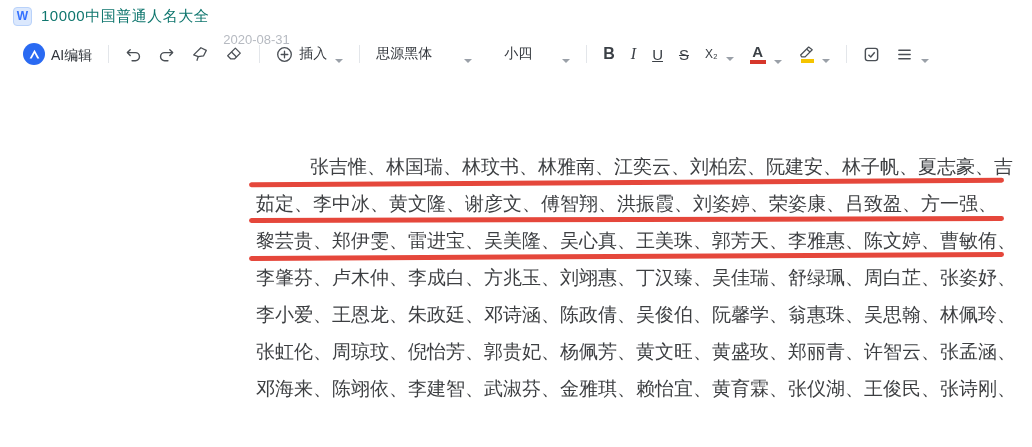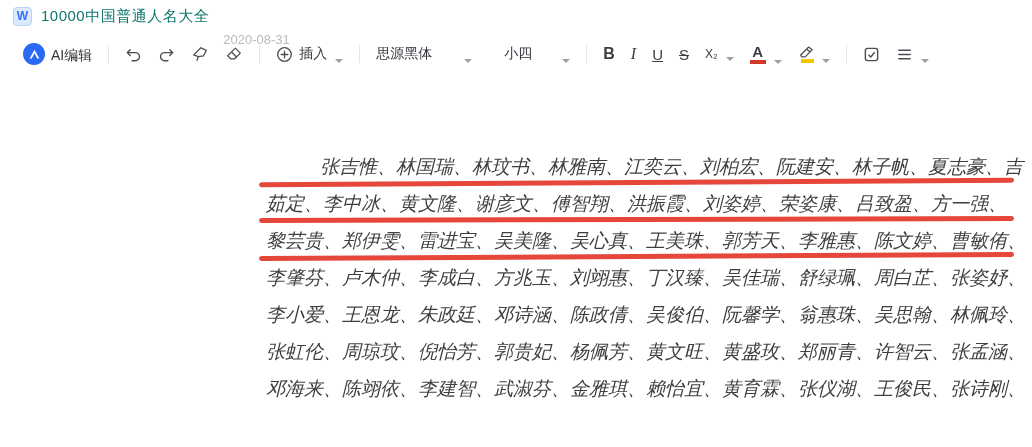--- a/index.html
+++ b/index.html
@@ -31,21 +31,21 @@
   .glyph-u { text-decoration:underline; font-size:15px; color:#3b4046; }
   .glyph-s { text-decoration:line-through; font-size:15px; color:#3b4046; }
   .glyph-x2 { font-size:12px; color:#3b4046; }
   .color-a { display:flex; flex-direction:column; align-items:center; line-height:1; }
   .color-a .a-letter { font-size:15px; font-weight:bold; color:#3b4046; }
   .color-a .a-bar { width:16px; height:4px; margin-top:1px; }
   .dd-text { color:#33373d; }
   svg.ic { display:block; }
 
   
-  .doc { position:absolute; left:266px; top:148px; width:740px; cursor:text;font-style:italic; }
+  .doc { position:absolute; left:256px; top:148px; width:740px; cursor:text; }
   .doc-line { position:relative; height:37px; }
   .line-text { display:block; font-size:19px; line-height:37px; color:#3d3f42;
                text-align:justify; text-align-last:justify; white-space:nowrap; }
   .line-text.indent { text-indent:54px; }
   .red-underline { position:absolute; height:5px; border-radius:3px; background:#e5473b;
                    bottom:0px; left:-7px; }
   .u-full { right:-8px; }
   .u-p1 { transform:rotate(-0.35deg); }
   .u-p2 { transform:rotate(-0.15deg); }
   .u-p3 { transform:rotate(-0.3deg); }

